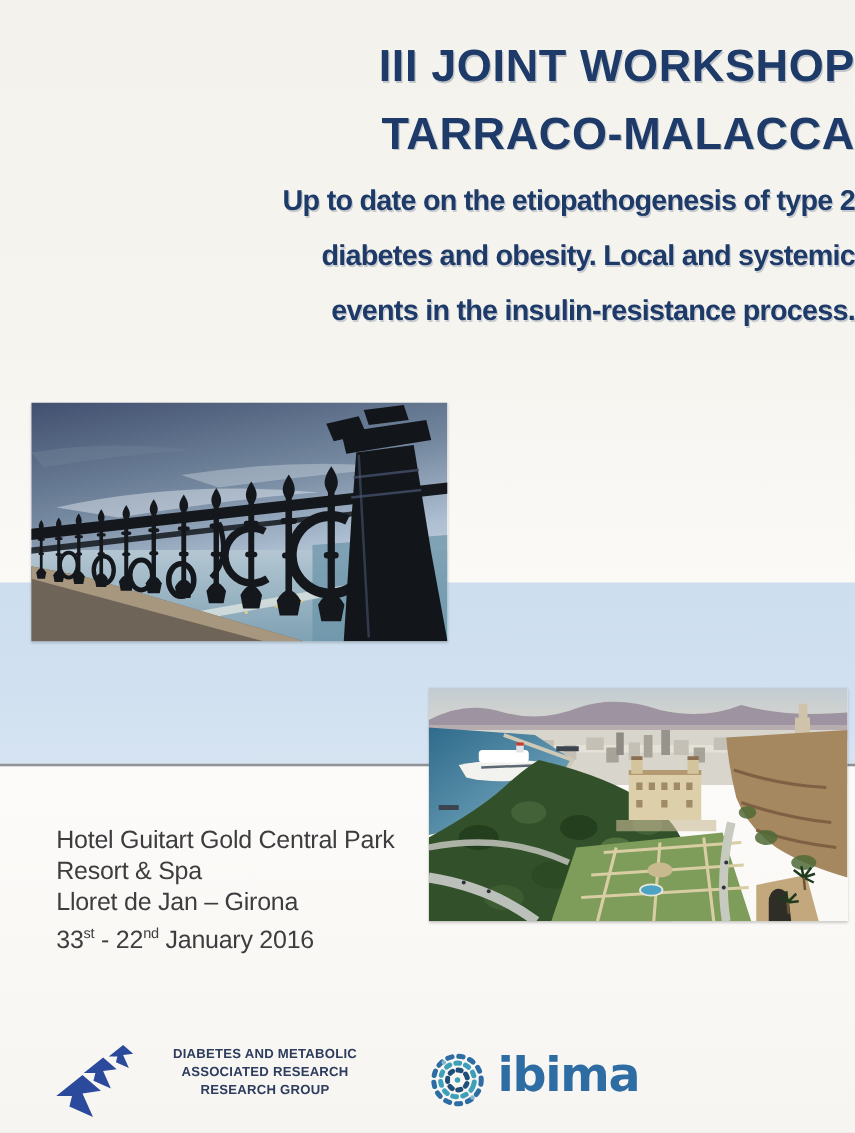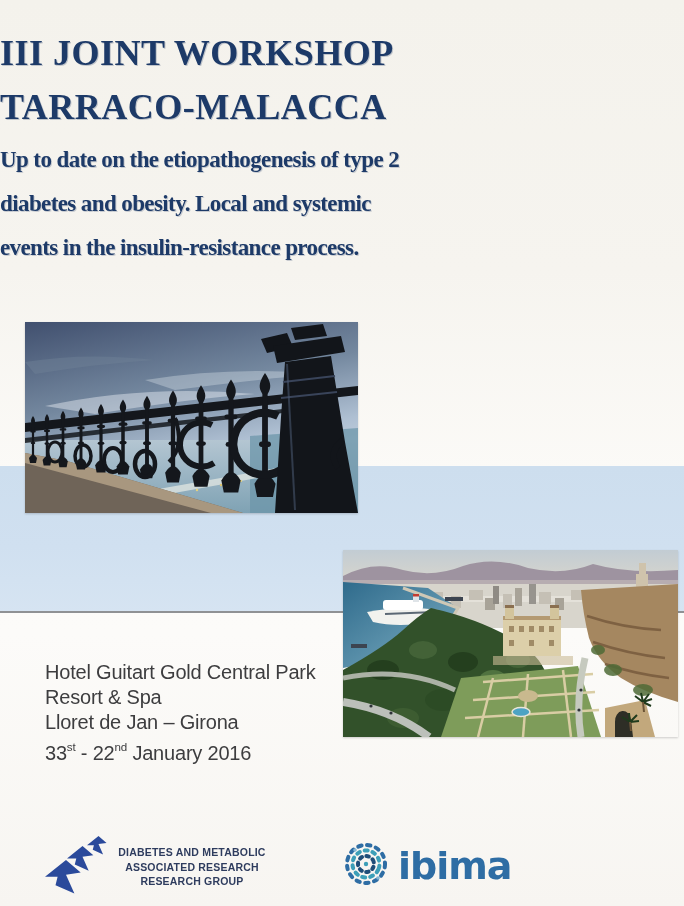--- a/index.html
+++ b/index.html
@@ -2,44 +2,44 @@
 <html><head>
 <meta charset="utf-8">
 <style>
   html,body{margin:0;padding:0;background:#e8e8e8;}
   .page{
     position:relative;width:684px;height:906px;margin:0 auto;overflow:hidden;
     background:linear-gradient(180deg,#f4f2ec 0%,#f6f4ef 30%,#fbfaf7 52%,#fcfbf9 70%,#f7f5f1 100%);
     font-family:"Liberation Sans",sans-serif;
   }
   
-  .title-block{position:absolute;top:26px;left:0;right:0;text-align:left;color:#1d3a68;font-family:Liberation Serif, serif;}
+  .title-block{position:absolute;top:26px;left:0;right:0;text-align:right;color:#1d3a68;}
   .t-line{font-size:36px;font-weight:bold;line-height:54px;letter-spacing:.5px;
           text-shadow:1px 1.2px 0 rgba(35,58,100,.25);}
   .sub-line{font-size:23px;font-weight:bold;line-height:44px;letter-spacing:-0.6px;
           text-shadow:1px 1.2px 0 rgba(35,58,100,.22);}
   .sub-block{margin-top:4px;}
   
   .band{position:absolute;left:0;top:466px;width:684px;height:147px;z-index:0;
         background:linear-gradient(180deg,#cddeee 0%,#d0e0f0 55%,#d6e4f2 100%);}
   .rule{position:absolute;left:0;top:611px;width:684px;height:2px;background:#8f9194;z-index:1;}
   
   .photo{position:absolute;z-index:2;box-shadow:0 1px 2px rgba(0,0,0,.18);}
   .photo svg{display:block;}
   .photo-tarragona{left:25px;top:322px;width:333px;height:191px;}
   .photo-malaga{left:343px;top:550px;width:335px;height:187px;}
   
   .venue{position:absolute;left:45px;top:660px;z-index:3;color:#3d3d3f;
          font-size:20px;line-height:25px;letter-spacing:-0.2px;}
   .venue sup{font-size:.58em;position:relative;top:-.05em;vertical-align:super;}
   
-  .footer-left{position:absolute;left:44px;top:836px;display:flex;align-items:center;gap:4px;}
+  .footer-left{position:absolute;left:44px;top:836px;display:flex;align-items:flex-start;gap:24px;}
   .dmad-text{color:#2e3c5e;font-size:10.5px;line-height:14.5px;font-weight:600;
              letter-spacing:.2px;text-align:center;width:160px;}
-  .footer-right{position:absolute;left:342px;top:840px;display:flex;align-items:flex-end;gap:8px;}
+  .footer-right{position:absolute;left:342px;top:840px;display:flex;align-items:flex-start;gap:8px;}
   .ibima-word{color:#2e6da4;font-family:"DejaVu Sans",sans-serif;font-weight:bold;
               font-size:38px;letter-spacing:-1px;line-height:46px;transform:translateY(-3px);}
   .ibima-sub{color:#4a80b4;font-size:11px;line-height:13.5px;margin-left:4px;}
 </style>
 </head>
 <body>
 
 <div class="page">
 
   <div class="band"></div>

